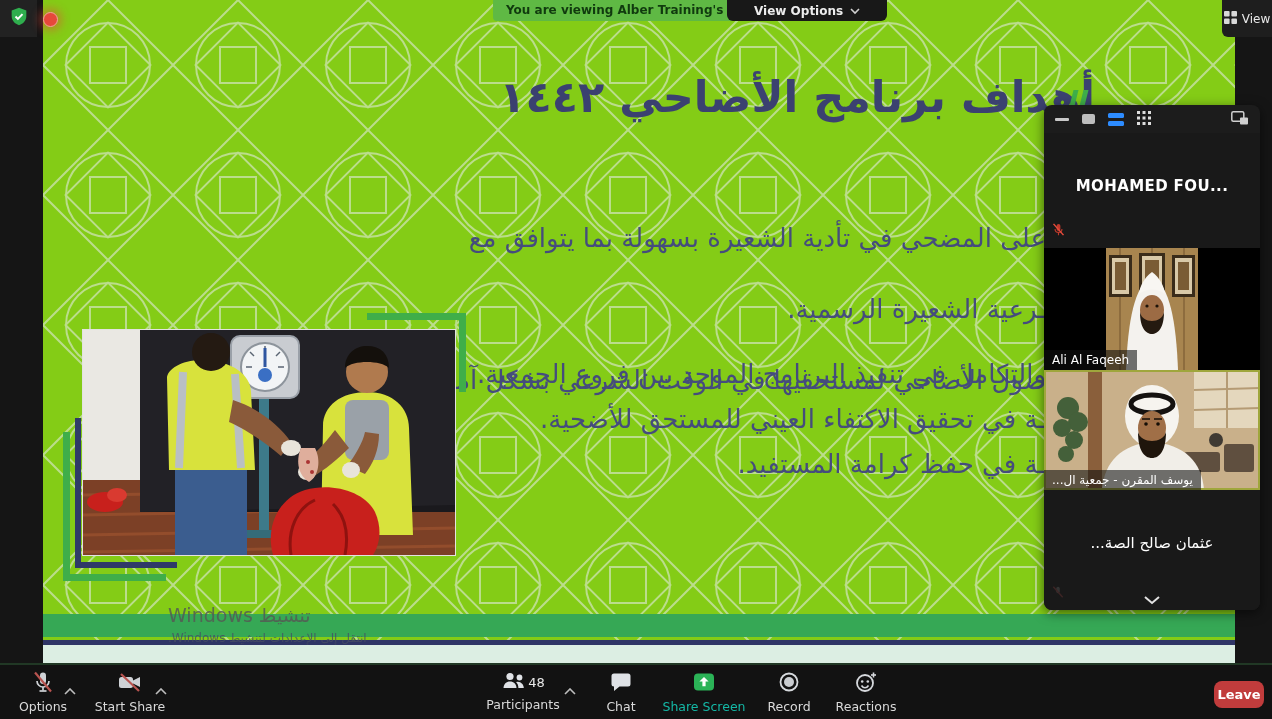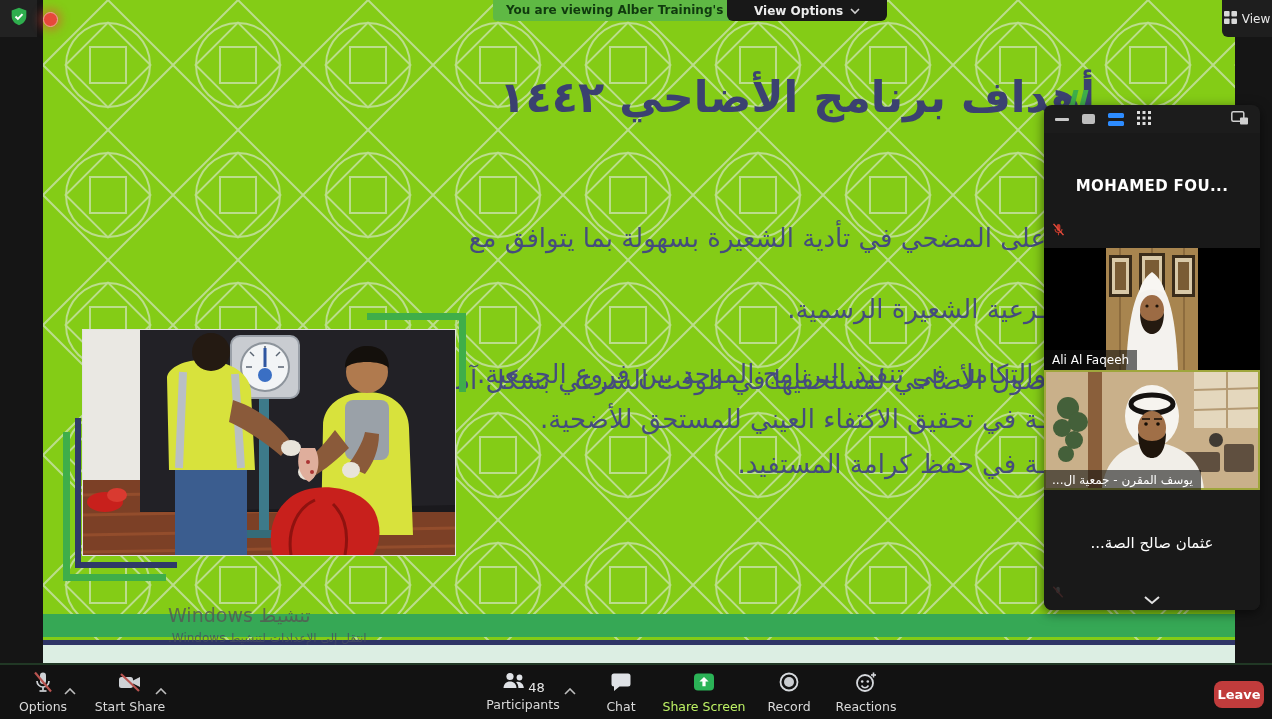--- a/index.html
+++ b/index.html
@@ -73,28 +73,28 @@
   .toolbar{position:absolute;left:0;top:663px;width:1272px;height:56px;background:#121212;z-index:7;
            border-top:2px solid rgba(62,130,74,.35);}
   .tb{position:absolute;top:5px;display:flex;flex-direction:column;align-items:center;gap:2px;
       color:#d9d9d9;font-size:12.5px;cursor:default;}
   .tb .lbl{white-space:nowrap;}
   .tb-unmute{left:14px;width:58px;}
   .tb-video{left:97px;width:66px;}
   .tb-part{left:478px;width:90px;}
   .tb-chat{left:592px;width:58px;}
   .tb-share{left:661px;width:86px;}
-  .tb-share .lbl{color:#bef264;}
+  .tb-share .lbl{color:#14b8a6;}
   .tb-record{left:760px;width:58px;}
   .tb-react{left:832px;width:68px;}
   .chev{position:absolute;top:15px;}
   .chev1{left:64px;}
   .chev2{left:155px;}
   .chev3{left:564px;}
-  .icon-row{display:flex;align-items:flex-end;gap:1px;}
+  .icon-row{display:flex;align-items:center;gap:1px;}
   .count{font-size:13px;color:#e8e8e8;}
   .leave-btn{position:absolute;left:1214px;top:16px;width:50px;height:27px;background:#c13c3c;border-radius:8px;
              color:#fff;font-size:13px;font-weight:bold;display:flex;align-items:center;justify-content:center;}
 </style>
 </head>
 <body>
 
 <div class="stage">
 
   <div class="slide">

